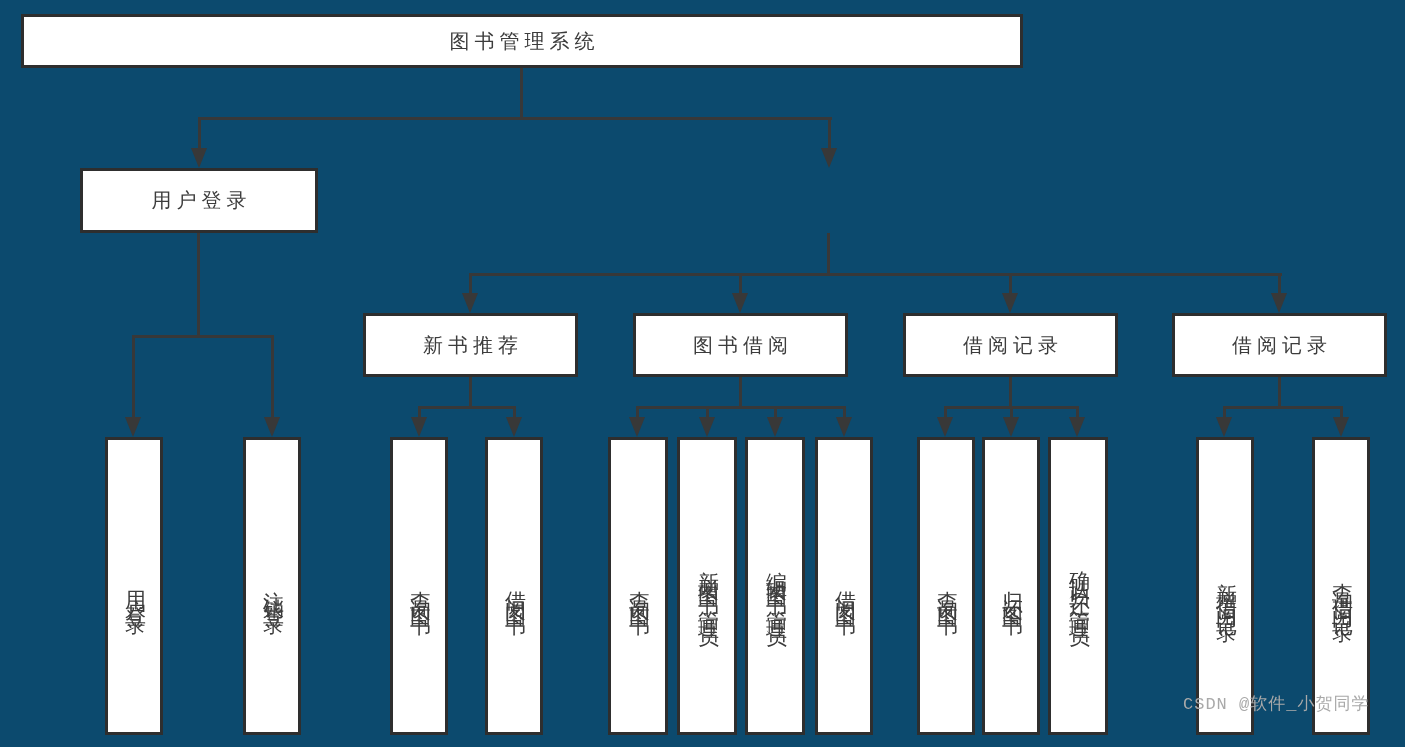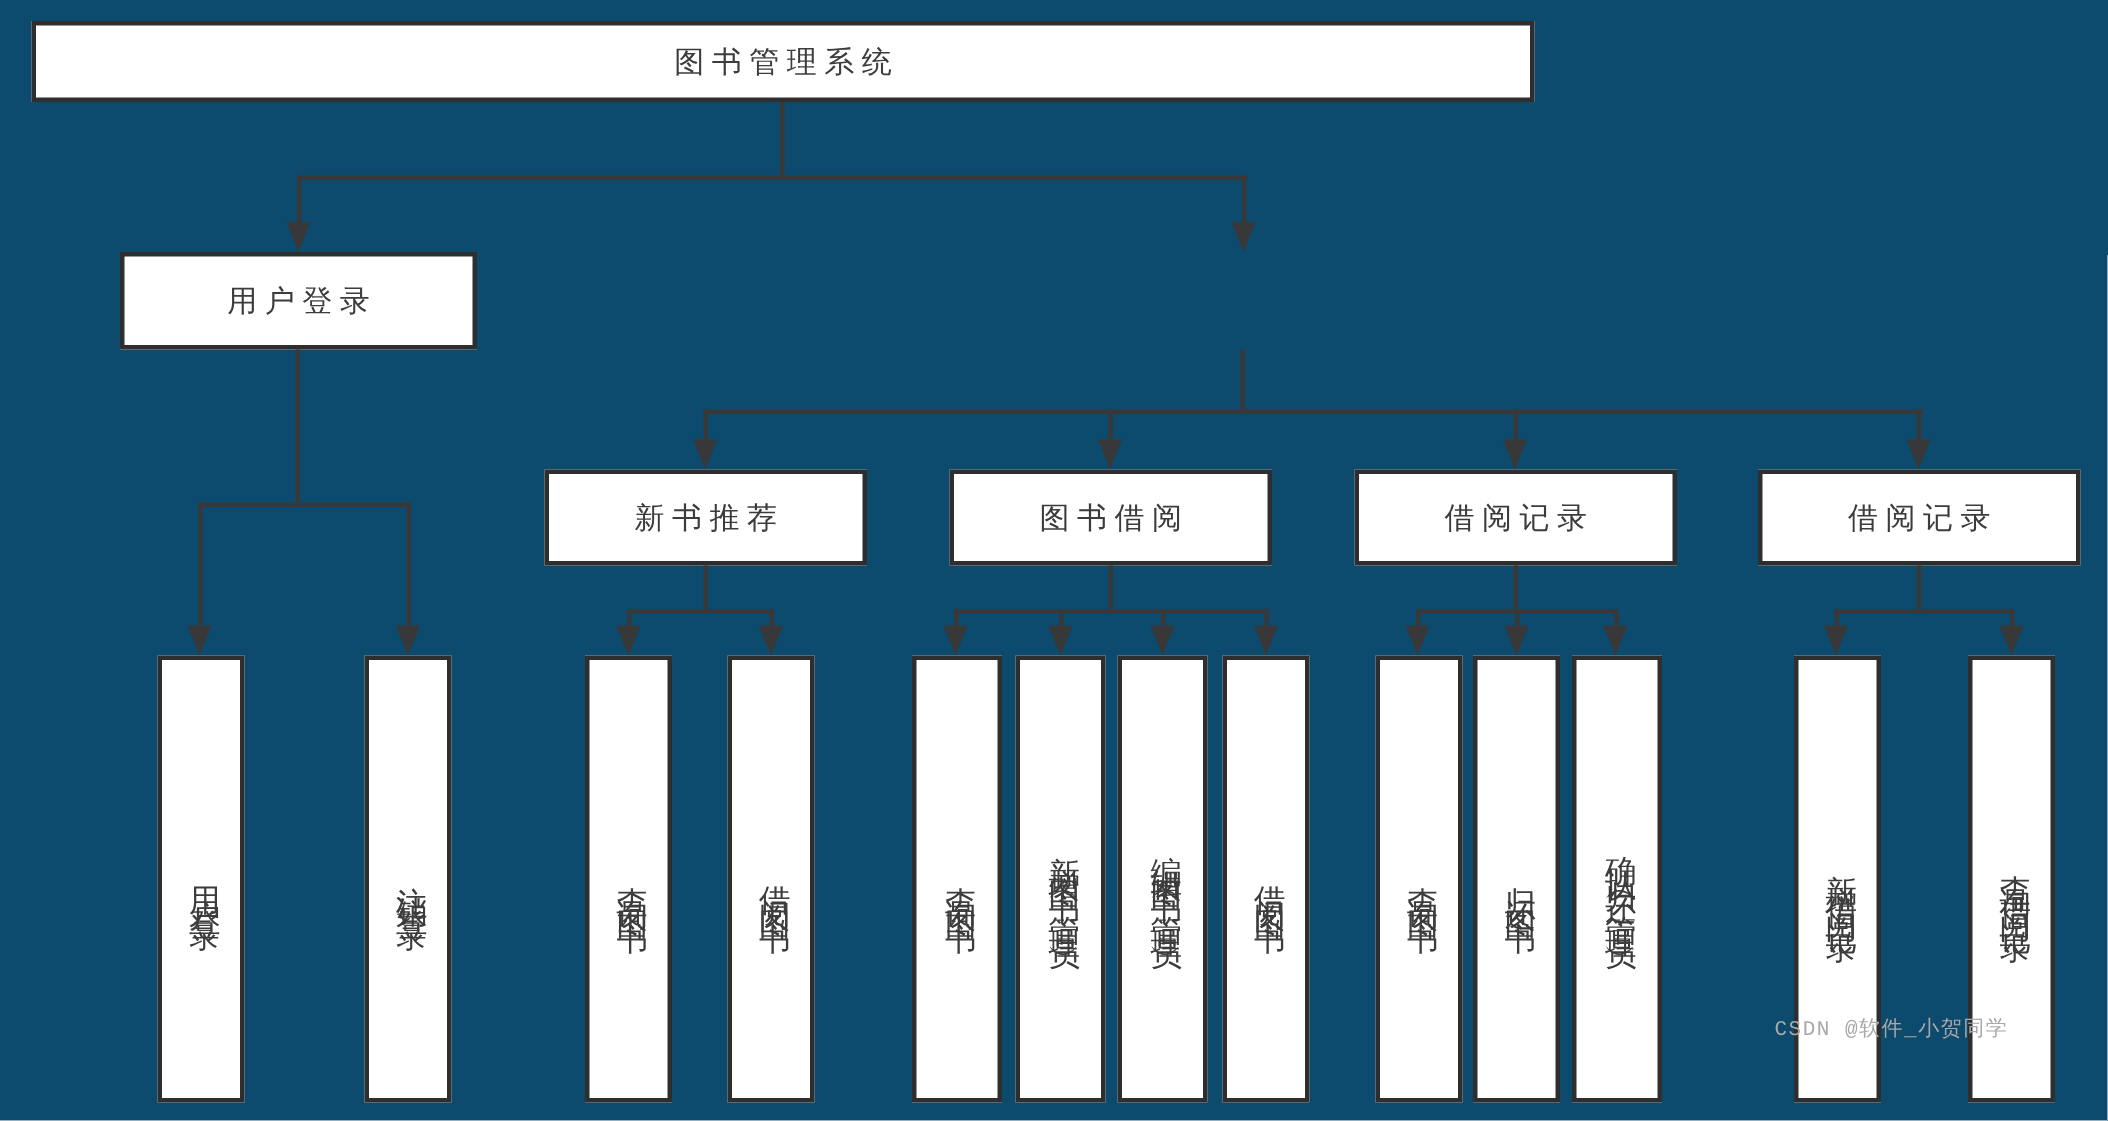--- a/index.html
+++ b/index.html
@@ -40,22 +40,22 @@
   }
   .arrow{
     position:absolute;
     width:0;height:0;
     border-left:8px solid transparent;
     border-right:8px solid transparent;
     border-top:20px solid #383838;
   }
   .watermark{
     position:absolute;
-    left:1183px;top:677px;
-    font-size:14px;
+    left:1183px;top:692px;
+    font-size:17px;
     letter-spacing:1px;
     color:#a9a9a9;
     z-index:5;
     white-space:nowrap;
   }
 </style>
 </head>
 <body>
 
 <div id="stage">

